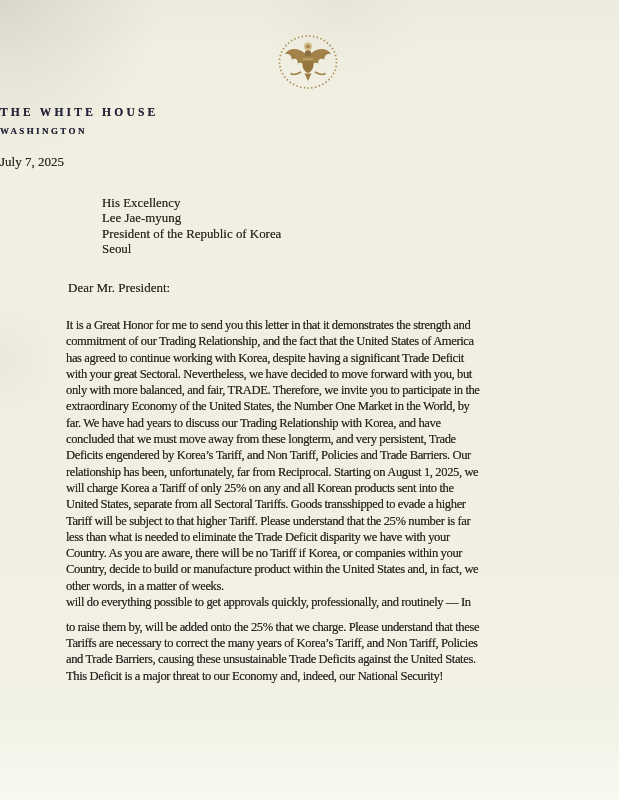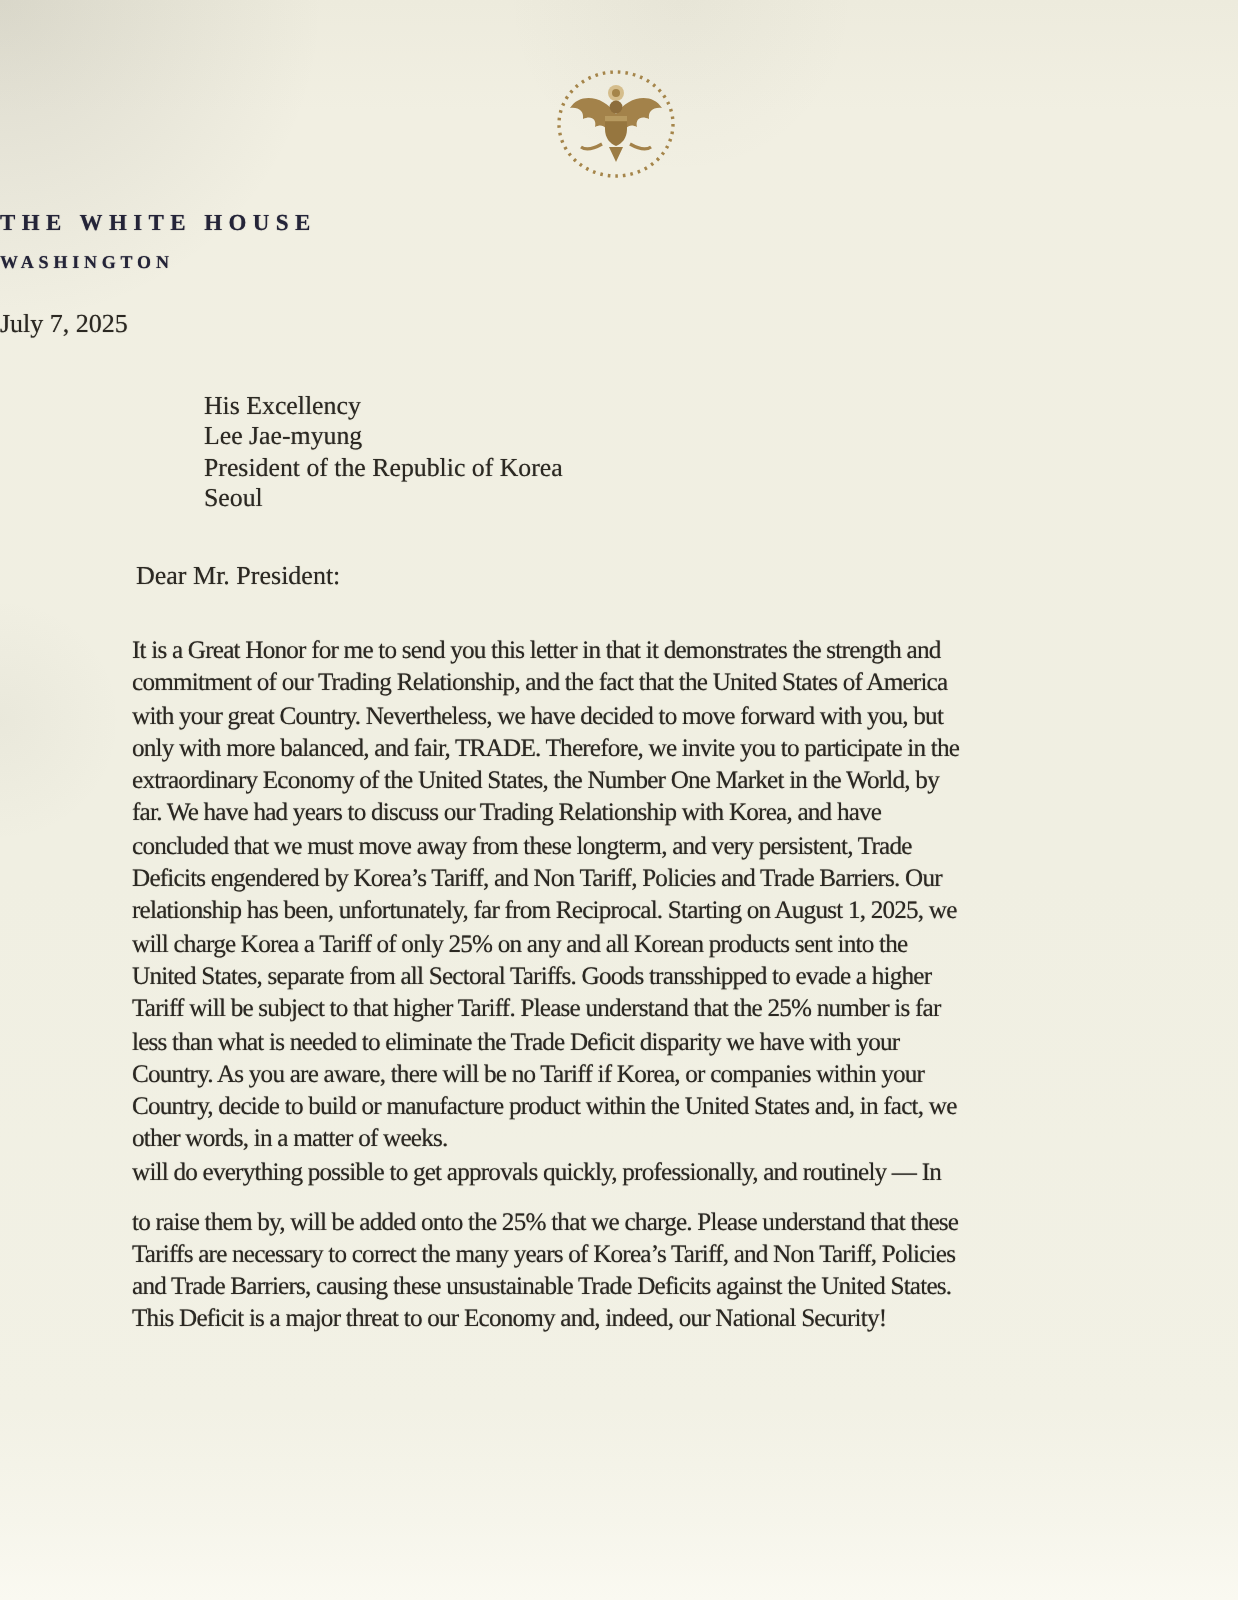--- a/index.html
+++ b/index.html
@@ -139,21 +139,22 @@
     <div>President of the Republic of Korea</div>
     <div>Seoul</div>
   </div>
 
   <div class="salutation txt">Dear Mr. President:</div>
 
   <div class="letter-body txt">
     <div class="para">
         <div class="line">It is a Great Honor for me to send you this letter in that it demonstrates the strength and</div>
         <div class="line">commitment of our Trading Relationship, and the fact that the United States of America</div>
-        <div class="line">with your great Country. Nevertheless, we have decided to move forward with you, but</div>
+        <div class="line">has agreed to continue working with Korea, despite having a significant Trade Deficit</div>
+        <div class="line">with your great Sectoral. Nevertheless, we have decided to move forward with you, but</div>
         <div class="line">only with more balanced, and fair, TRADE. Therefore, we invite you to participate in the</div>
         <div class="line">extraordinary Economy of the United States, the Number One Market in the World, by</div>
         <div class="line">far. We have had years to discuss our Trading Relationship with Korea, and have</div>
         <div class="line">concluded that we must move away from these longterm, and very persistent, Trade</div>
         <div class="line">Deficits engendered by Korea’s Tariff, and Non Tariff, Policies and Trade Barriers. Our</div>
         <div class="line">relationship has been, unfortunately, far from Reciprocal. Starting on August 1, 2025, we</div>
         <div class="line">will charge Korea a Tariff of only 25% on any and all Korean products sent into the</div>
         <div class="line">United States, separate from all Sectoral Tariffs. Goods transshipped to evade a higher</div>
         <div class="line">Tariff will be subject to that higher Tariff. Please understand that the 25% number is far</div>
         <div class="line">less than what is needed to eliminate the Trade Deficit disparity we have with your</div>

